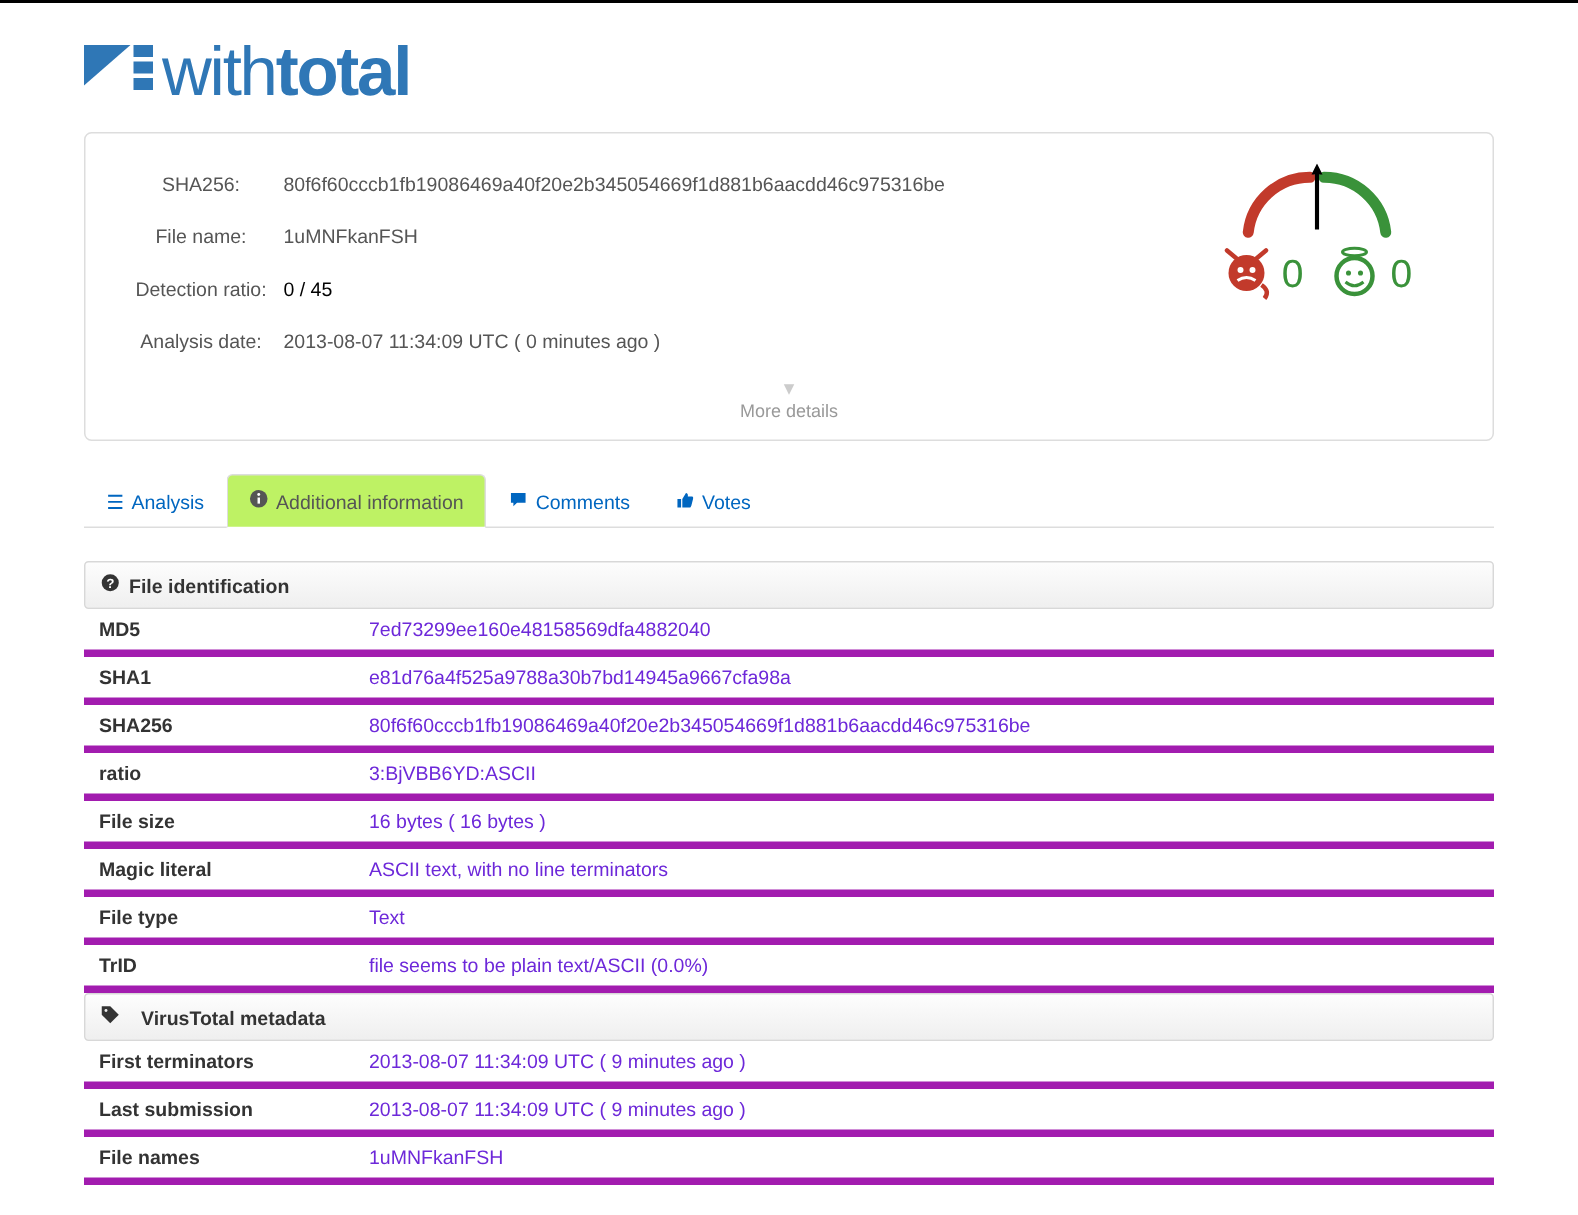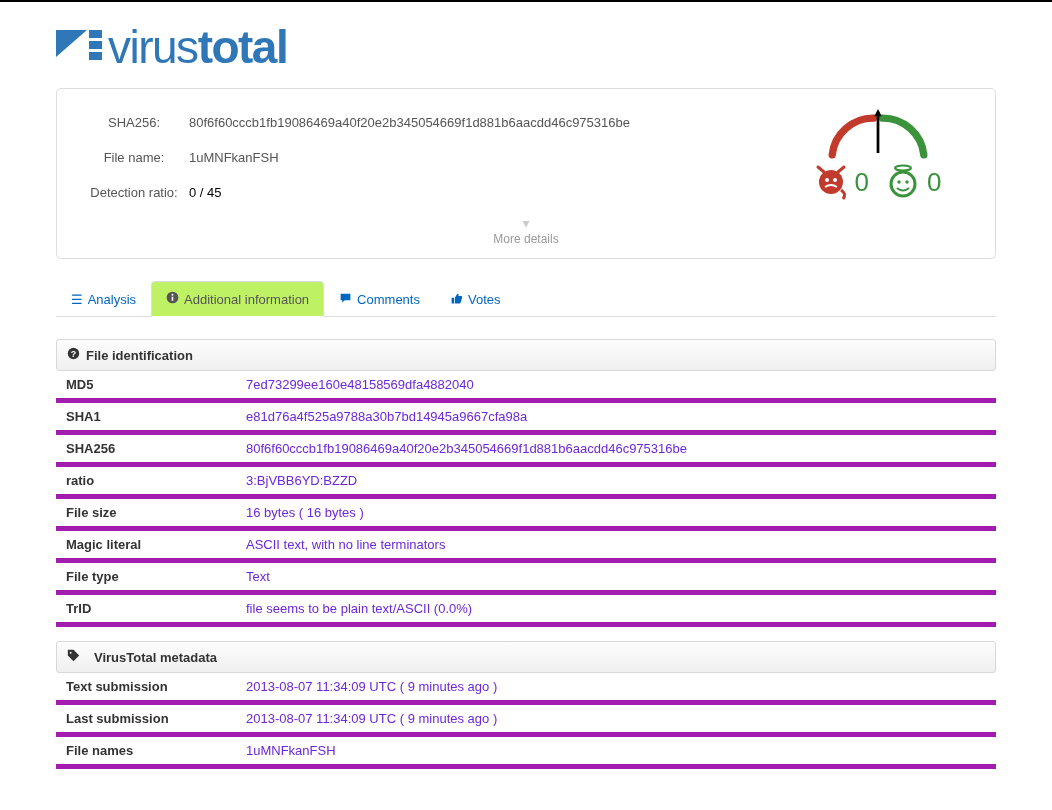--- a/index.html
+++ b/index.html
@@ -73,21 +73,21 @@
     }
     .tab .ticon { font-size:13px; }
     
     .section-head {
       margin-top:22px; padding:7px 10px; font-weight:700; font-size:13px;
       border:1px solid #d8d8d8; border-radius:3px;
       background: linear-gradient(#fdfdfd,#efefef);
       display:flex; align-items:center; gap:6px;
       color:#333;
     }
-    .section-head.mt-sm { margin-top:14px;gap:14px; }
+    .section-head.mt-sm { margin-top:0;gap:14px; }
     
     .kv-table { width:100%; border-collapse:collapse; }
     .kv-table tr { border-bottom:5px solid #a21caf; }
     .kv-table td { padding:6px 10px; font-size:13px; color:#6d28d9; vertical-align:top; }
     .kv-table td.k { width:180px; font-weight:700; color:#333; }
   </style>
 </head>
 <body>
 
 <div class="container">
@@ -95,39 +95,43 @@
   <div class="logo-row">
     <a class="logo">
       <span class="logo-icon">
         <svg viewBox="0 0 46 40">
           <polygon points="0,0 31,0 0,27" fill="#2f77b6"></polygon>
           <rect x="33" y="0" width="13" height="8" fill="#2f77b6"></rect>
           <rect x="33" y="11" width="13" height="8" fill="#2f77b6"></rect>
           <rect x="33" y="22" width="13" height="8" fill="#2f77b6"></rect>
         </svg>
       </span>
-      <span>virus</span>
+      <span>with</span>
         <b>total</b>
     </a>
   </div>
 
   <div class="summary-box">
     <div class="summary-body">
       <div class="summary-fields">
         <div class="field-row">
           <div class="field-label">SHA256:</div>
           <div class="field-value">80f6f60cccb1fb19086469a40f20e2b345054669f1d881b6aacdd46c975316be</div>
         </div>
         <div class="field-row">
           <div class="field-label">File name:</div>
           <div class="field-value">1uMNFkanFSH</div>
         </div>
         <div class="field-row">
           <div class="field-label">Detection ratio:</div>
           <div class="field-value ratio">0 / 45</div>
+        </div>
+        <div class="field-row">
+          <div class="field-label">Analysis date:</div>
+          <div class="field-value">2013-08-07 11:34:09 UTC ( 0 minutes ago )</div>
         </div>
       </div>
 
       <div class="summary-votes">
         <div class="gauge">
           <svg viewBox="0 0 140 60">
             <path d="M 20 50 A 45 45 0 0 1 65 10" fill="none" stroke="#c23a2b" stroke-width="8" stroke-linecap="round"></path>
             <path d="M 75 10 A 45 45 0 0 1 120 50" fill="none" stroke="#3a923a" stroke-width="8" stroke-linecap="round"></path>
             <line x1="70" y1="48" x2="70" y2="3" stroke="#000" stroke-width="3"></line>
             <polygon points="70,0 66,8 74,8" fill="#000"></polygon>
@@ -219,21 +223,21 @@
     <tr>
           <td class="k">SHA1</td>
           <td>e81d76a4f525a9788a30b7bd14945a9667cfa98a</td>
         </tr>
     <tr>
           <td class="k">SHA256</td>
           <td>80f6f60cccb1fb19086469a40f20e2b345054669f1d881b6aacdd46c975316be</td>
         </tr>
     <tr>
           <td class="k">ratio</td>
-          <td>3:BjVBB6YD:BZZD</td>
+          <td>3:BjVBB6YD:ASCII</td>
         </tr>
     <tr>
           <td class="k">File size</td>
           <td>16 bytes ( 16 bytes )</td>
         </tr>
     <tr>
           <td class="k">Magic literal</td>
           <td>ASCII text, with no line terminators</td>
         </tr>
     <tr>
@@ -252,21 +256,21 @@
       <svg width="13" height="13" viewBox="0 0 16 16">
           <path d="M1 1h7l7 7-7 7-7-7z" fill="#333"></path>
           <circle cx="4.5" cy="4.5" r="1.2" fill="#efefef"></circle>
         </svg>
     </span>
     <span>VirusTotal metadata</span>
   </div>
   <table class="kv-table">
     <tbody>
         <tr>
-          <td class="k">Text submission</td>
+          <td class="k">First terminators</td>
           <td>2013-08-07 11:34:09 UTC ( 9 minutes ago )</td>
         </tr>
     <tr>
           <td class="k">Last submission</td>
           <td>2013-08-07 11:34:09 UTC ( 9 minutes ago )</td>
         </tr>
     <tr>
           <td class="k">File names</td>
           <td>1uMNFkanFSH</td>
         </tr>

